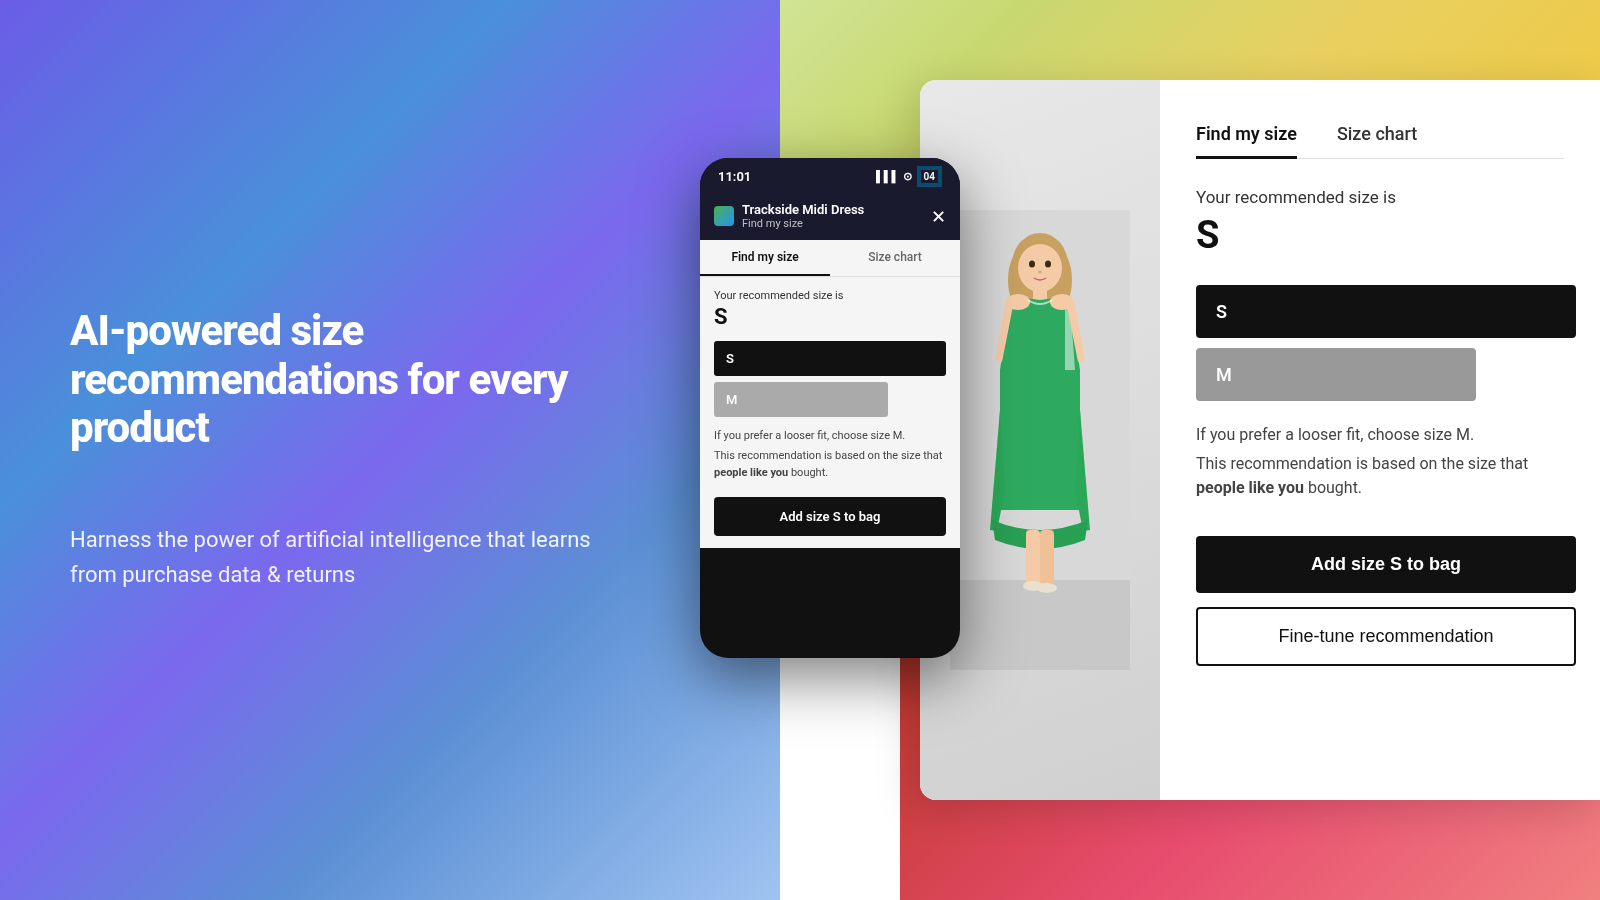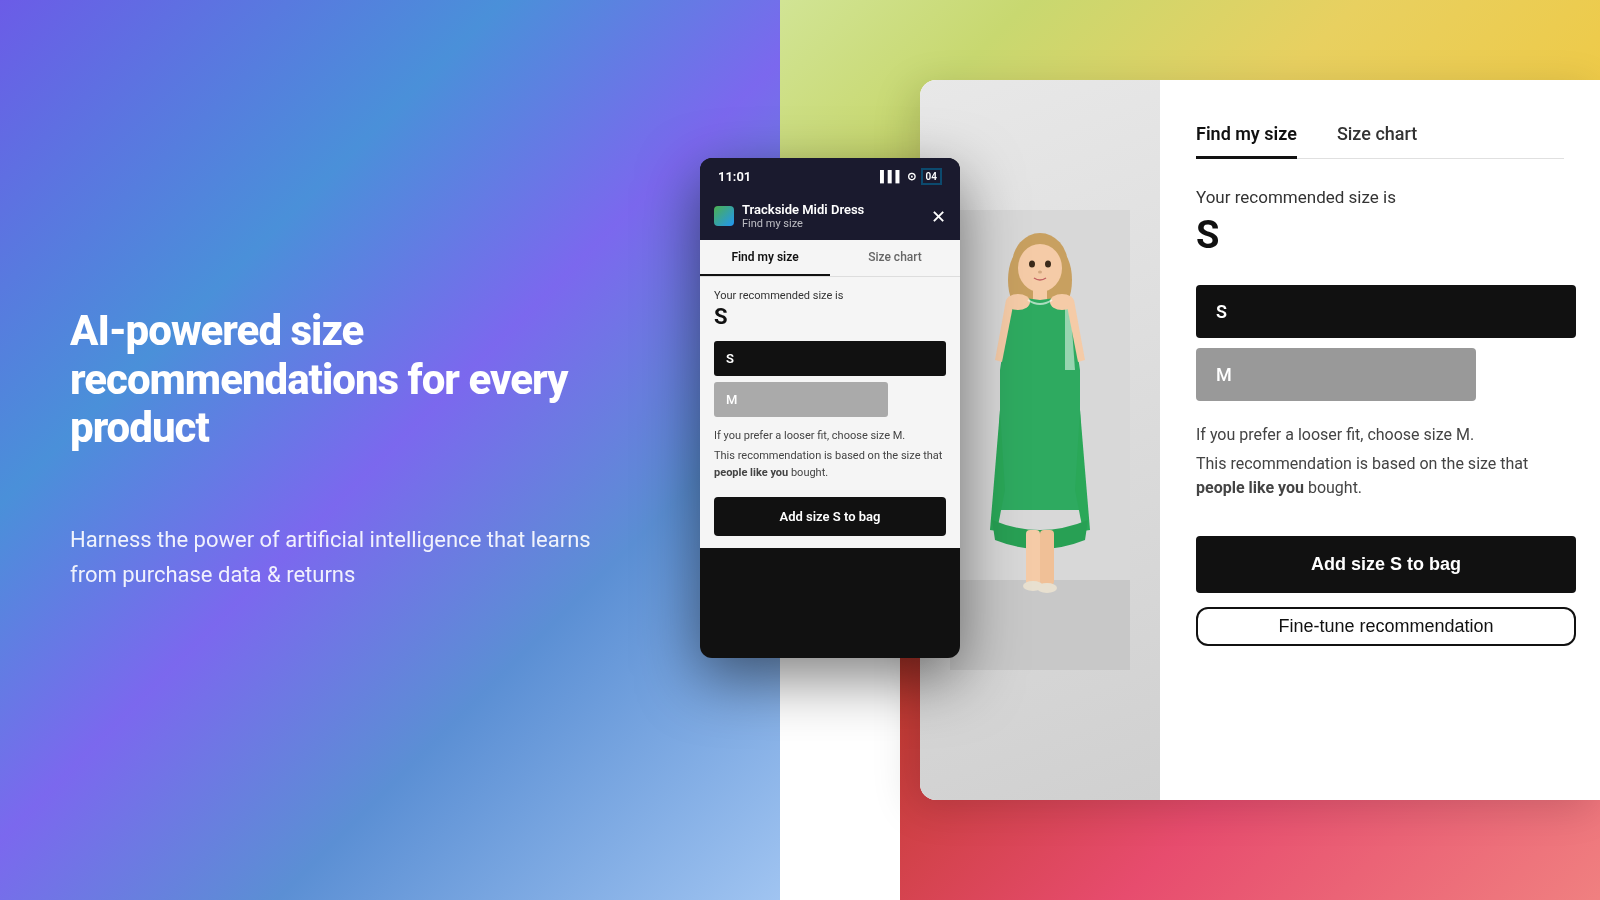--- a/index.html
+++ b/index.html
@@ -233,25 +233,25 @@
       cursor: pointer;
       width: 380px;
       text-align: center;
       margin-bottom: 14px;
       display: block;
     }
 
     .btn-fine-tune {
       background: #ffffff;
       color: #111111;
-      padding: 7px 40px;
+      padding: 17px 40px;
       font-size: 18px;
       font-weight: 500;
       border: 2px solid #111111;
-      border-radius: 12px;
+      border-radius: 4px;
       cursor: pointer;
       width: 380px;
       text-align: center;
       display: block;
     }
 
     
     .phone-mockup {
       position: absolute;
       left: 10px;
@@ -503,28 +503,28 @@
         <div class="fit-note">If you prefer a looser fit, choose size M.</div>
         <div class="recommendation-note">
           <span>This recommendation is based on the size that </span><strong>people like you</strong><span> bought.</span>
         </div>
 
         <button class="btn-add-bag">Add size S to bag</button>
         <button class="btn-fine-tune">Fine-tune recommendation</button>
       </div>
     </div>
 
-    <div class="phone-mockup" style="position: absolute; left: 20px; bottom: 30px; width: 260px; height: 500px; background: #111; border-radius: 12px; box-shadow: 0 20px 60px rgba(0,0,0,0.5); overflow: hidden; z-index: 8;">
+    <div class="phone-mockup" style="position: absolute; left: 20px; bottom: 30px; width: 260px; height: 500px; background: #111; border-radius: 28px; box-shadow: 0 20px 60px rgba(0,0,0,0.5); overflow: hidden; z-index: 8;">
 
       <div class="phone-status-bar">
         <span>11:01</span>
         <div class="phone-status-icons">
           <span>▌▌▌</span>
           <span>⊙</span>
-          <span style="border: 2px solid #0c4a6e; padding: 1px 3px; font-size: 10px;">04</span>
+          <span style="border: 4px solid #0c4a6e; padding: 1px 3px; font-size: 10px;">04</span>
         </div>
       </div>
 
       <div class="phone-app-header">
         <div class="phone-header-left">
           <div class="phone-logo-icon"></div>
           <div class="phone-app-title">
             <div class="dress-name">Trackside Midi Dress</div>
             <div class="sub">Find my size</div>
           </div>

